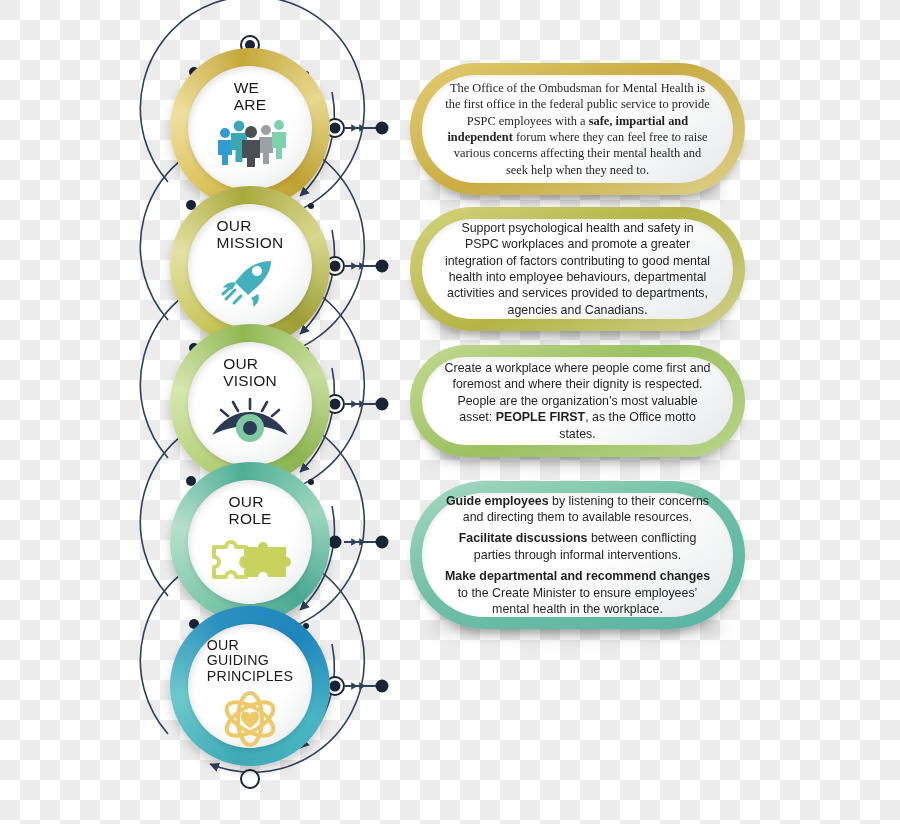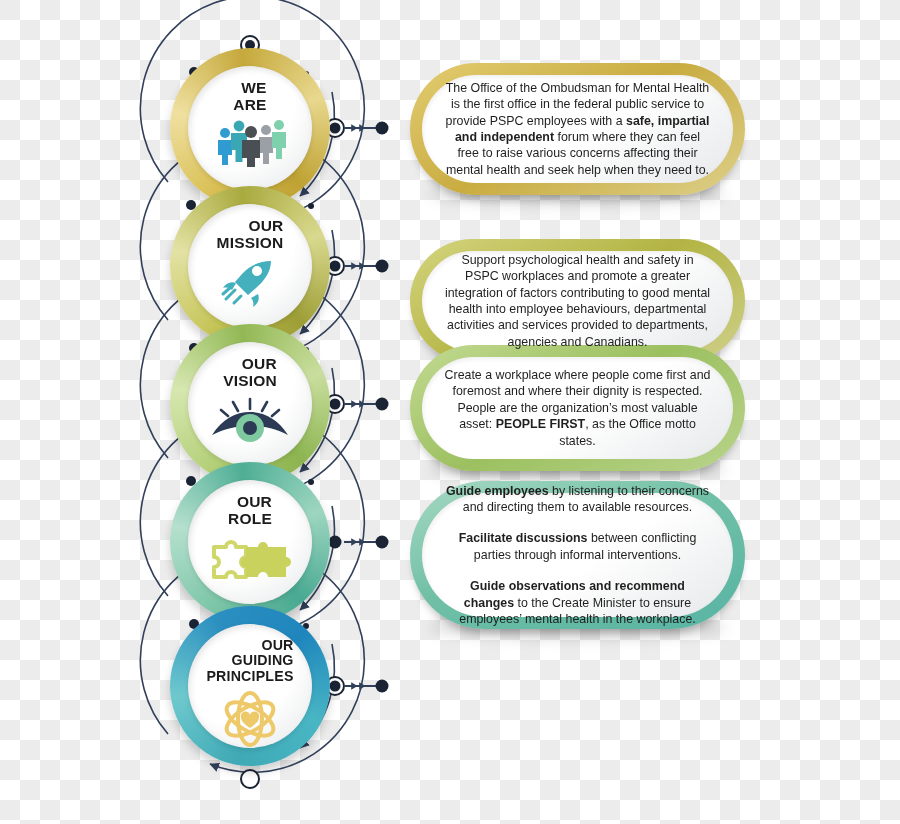--- a/index.html
+++ b/index.html
@@ -26,22 +26,22 @@
     box-shadow:0 6px 10px rgba(0,0,0,.18);
   }
   .node .inner{
     position:absolute;inset:18px;border-radius:50%;
     background:radial-gradient(circle at 36% 30%, #ffffff 0%, #ffffff 52%, #f0f1f2 78%, #e4e6e8 100%);
     box-shadow:inset 2px 3px 6px rgba(0,0,0,.10), 0 2px 5px rgba(0,0,0,.10);
     display:flex;flex-direction:column;align-items:center;justify-content:flex-start;
     padding-top:14px;box-sizing:border-box;
   }
   .node .title{
-    font-size:15.5px;line-height:16.5px;font-weight:700;color:#1b1b1b;
-    text-align:right;letter-spacing:.2px;white-space:pre-line;
+    font-size:15.5px;line-height:16.5px;font-weight:400;color:#1b1b1b;
+    text-align:left;letter-spacing:.2px;white-space:pre-line;
   }
   .node.n5 .title{font-size:14.2px;line-height:15.4px;padding-top:0;}
   .node .glyph{margin-top:6px;display:flex;align-items:center;justify-content:center;}
 
   
   .ring.r1{background:conic-gradient(from 210deg,#d9bf55,#efe0a0,#c6a93c,#e8d88e,#bfa233,#d9bf55);}
   .ring.r2{background:conic-gradient(from 210deg,#c5c457,#e3e2a4,#a9aa3e,#d9d98f,#9d9e36,#c5c457);}
   .ring.r3{background:conic-gradient(from 210deg,#b3cf77,#d6e7b0,#92b855,#c9de9e,#8cb450,#b3cf77);}
   .ring.r4{background:conic-gradient(from 210deg,#7dc6a8,#b5e0ce,#4fae95,#9dd6c0,#49a992,#7dc6a8);}
   .ring.r5{background:conic-gradient(from 190deg,#3fa9b5,#6ec9cd,#2b8fc0,#1f86bd,#49b6c4,#3fa9b5);}
@@ -52,26 +52,26 @@
     display:flex;align-items:center;justify-content:center;
     padding:10px 34px;
   }
   .pill .pill-inner{
     position:absolute;inset:12px;border-radius:80px;
     background:linear-gradient(145deg,#ffffff 0%,#ffffff 55%,#f1f2f3 80%,#e6e8ea 100%);
     box-shadow:inset 1px 2px 5px rgba(0,0,0,.07);
   }
   .pill .txt{position:relative;z-index:2;text-align:center;color:#1f1f1f;}
   .pill .txt p{margin:0;font-size:12.4px;line-height:16.4px;}
-  .pill .txt p.gap{margin-top:15px;}
+  .pill .txt p.gap{margin-top:5px;}
   .pill b{font-weight:700;}
 
-  .p1{background:linear-gradient(160deg,#e0c766 0%,#cdb martian 0%,#cbb049 45%,#d8c87e 100%);}
+  .p1{background:linear-gradient(160deg,#e0c766 0%,#cdb martian 0%,#cbb049 45%,#d8c87e 100%);font-family:Liberation Serif, serif;}
   .p1{background:linear-gradient(150deg,#e3cd72 0%,#c9ac41 48%,#ddd08a 100%);}
-  .p2{background:linear-gradient(150deg,#d4d47e 0%,#b3b443 50%,#cfd08b 100%);margin-top:32px;}
+  .p2{background:linear-gradient(150deg,#d4d47e 0%,#b3b443 50%,#cfd08b 100%);}
   .p3{background:linear-gradient(150deg,#c3da92 0%,#9cc060 48%,#b9d48b 100%);}
   .p4{background:linear-gradient(160deg,#a7d9c3 0%,#71c0a6 45%,#57b4a3 100%);}
   .p5{background:linear-gradient(160deg,#63c0c4 0%,#3aa8be 45%,#1d86bc 100%);}
 
   .pill::after{
     content:"";position:absolute;left:6%;right:6%;bottom:-9px;height:22px;
     border-radius:50%;background:rgba(0,0,0,.16);filter:blur(7px);z-index:-1;
   }
   .pill{box-shadow:0 7px 9px -4px rgba(0,0,0,.28);}
 </style>
@@ -255,21 +255,21 @@
             <circle cx="42" cy="33" r="14" fill="#7fc9a0"></circle>
             <circle cx="42" cy="33" r="7" fill="#2c3a56"></circle>
             <g stroke="#2c3a56" stroke-width="2.6" stroke-linecap="round">
               <path d="M42,14V4M30,16L25,7M54,16l5-9M20,21l-7,-6M64,21l7,-6"></path>
             </g>
           </svg>
         </div>
       </div>
     </div>
 
-    <div class="pill p3" style="left:410px;top:345px;width:335px;height:126px;">
+    <div class="pill p3" style="left:410px;top:345px;width:335px;height:112px;">
       <div class="pill-inner"></div>
       <div class="txt">
           <p><span>Create a workplace where people come first and foremost and where their dignity is respected. People are the organization’s most valuable asset: </span><b>PEOPLE FIRST</b><span>, as the Office motto states.</span></p>
         </div>
     </div>
 
     <div class="node n4" style="left:170px;top:462px;">
       <div class="ring r4"></div>
       <div class="inner">
         <div class="title">OUR
@@ -281,21 +281,21 @@
           </svg>
         </div>
       </div>
     </div>
 
     <div class="pill p4" style="left:410px;top:481px;width:335px;height:148px;">
       <div class="pill-inner"></div>
       <div class="txt">
           <p><b>Guide employees</b><span> by listening to their concerns and directing them to available resources.</span></p>
           <p class="gap"><b>Facilitate discussions</b><span> between conflicting parties through informal interventions.</span></p>
-          <p class="gap"><b>Guide observations and recommend changes</b><span> to the Create Minister to ensure employees’ mental health in the workplace.</span></p>
+          <p class="gap"><b>Make departmental and recommend changes</b><span> to the Create Minister to ensure employees’ mental health in the workplace.</span></p>
         </div>
     </div>
 
     <div class="node n5" style="left:170px;top:606px;">
       <div class="ring r5"></div>
       <div class="inner">
         <div class="title">OUR
 GUIDING
 PRINCIPLES</div>
         <div class="glyph">

